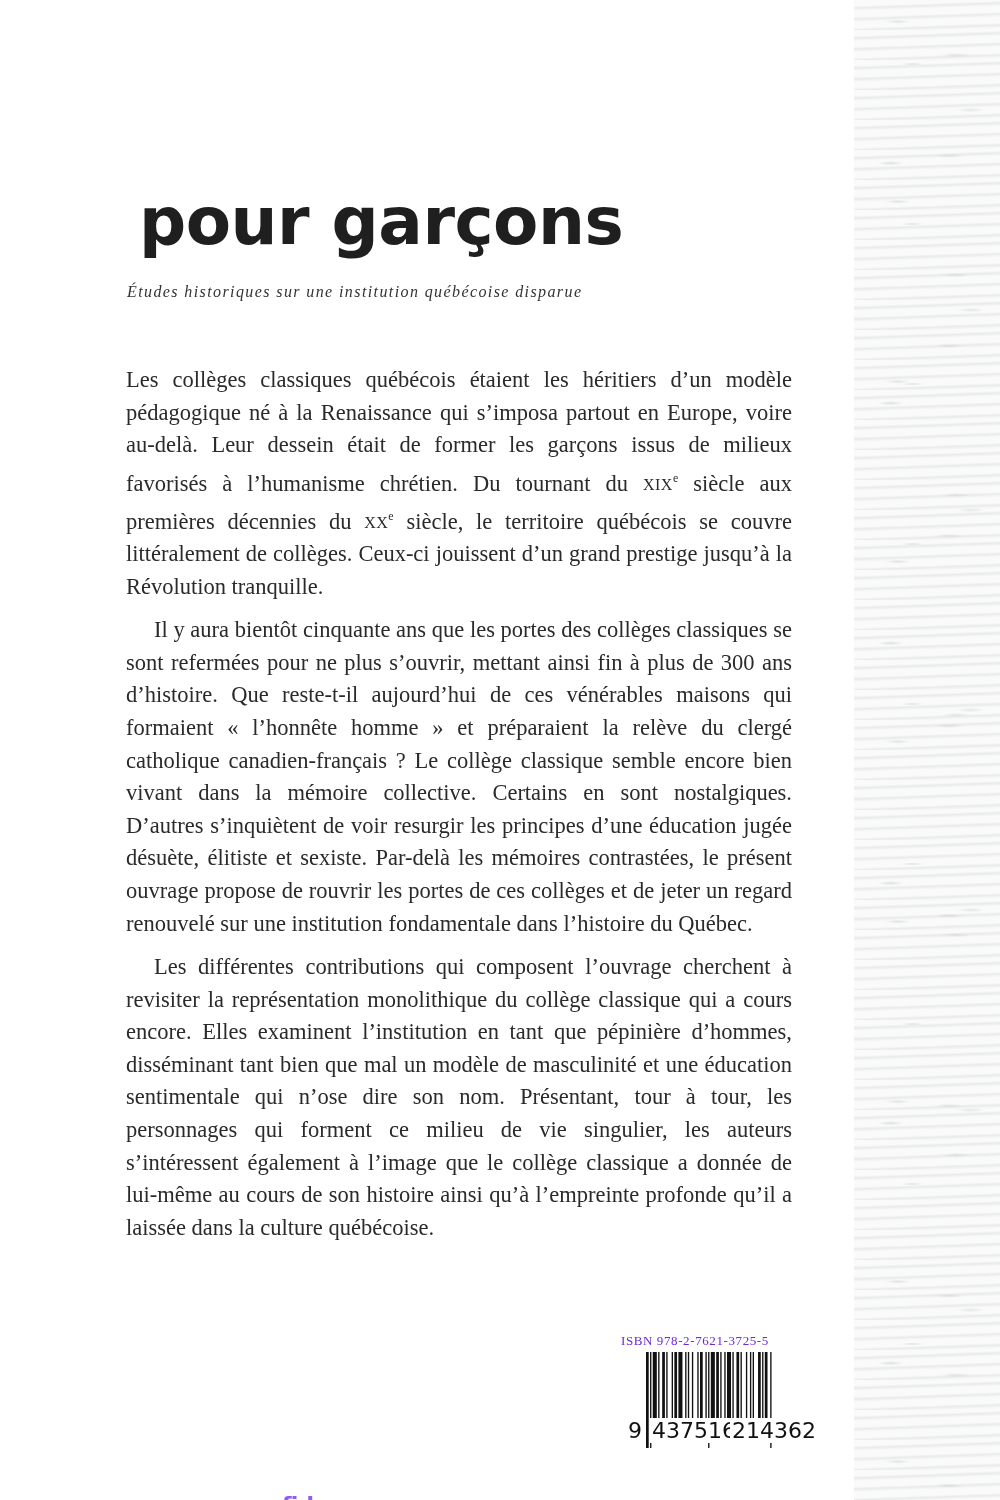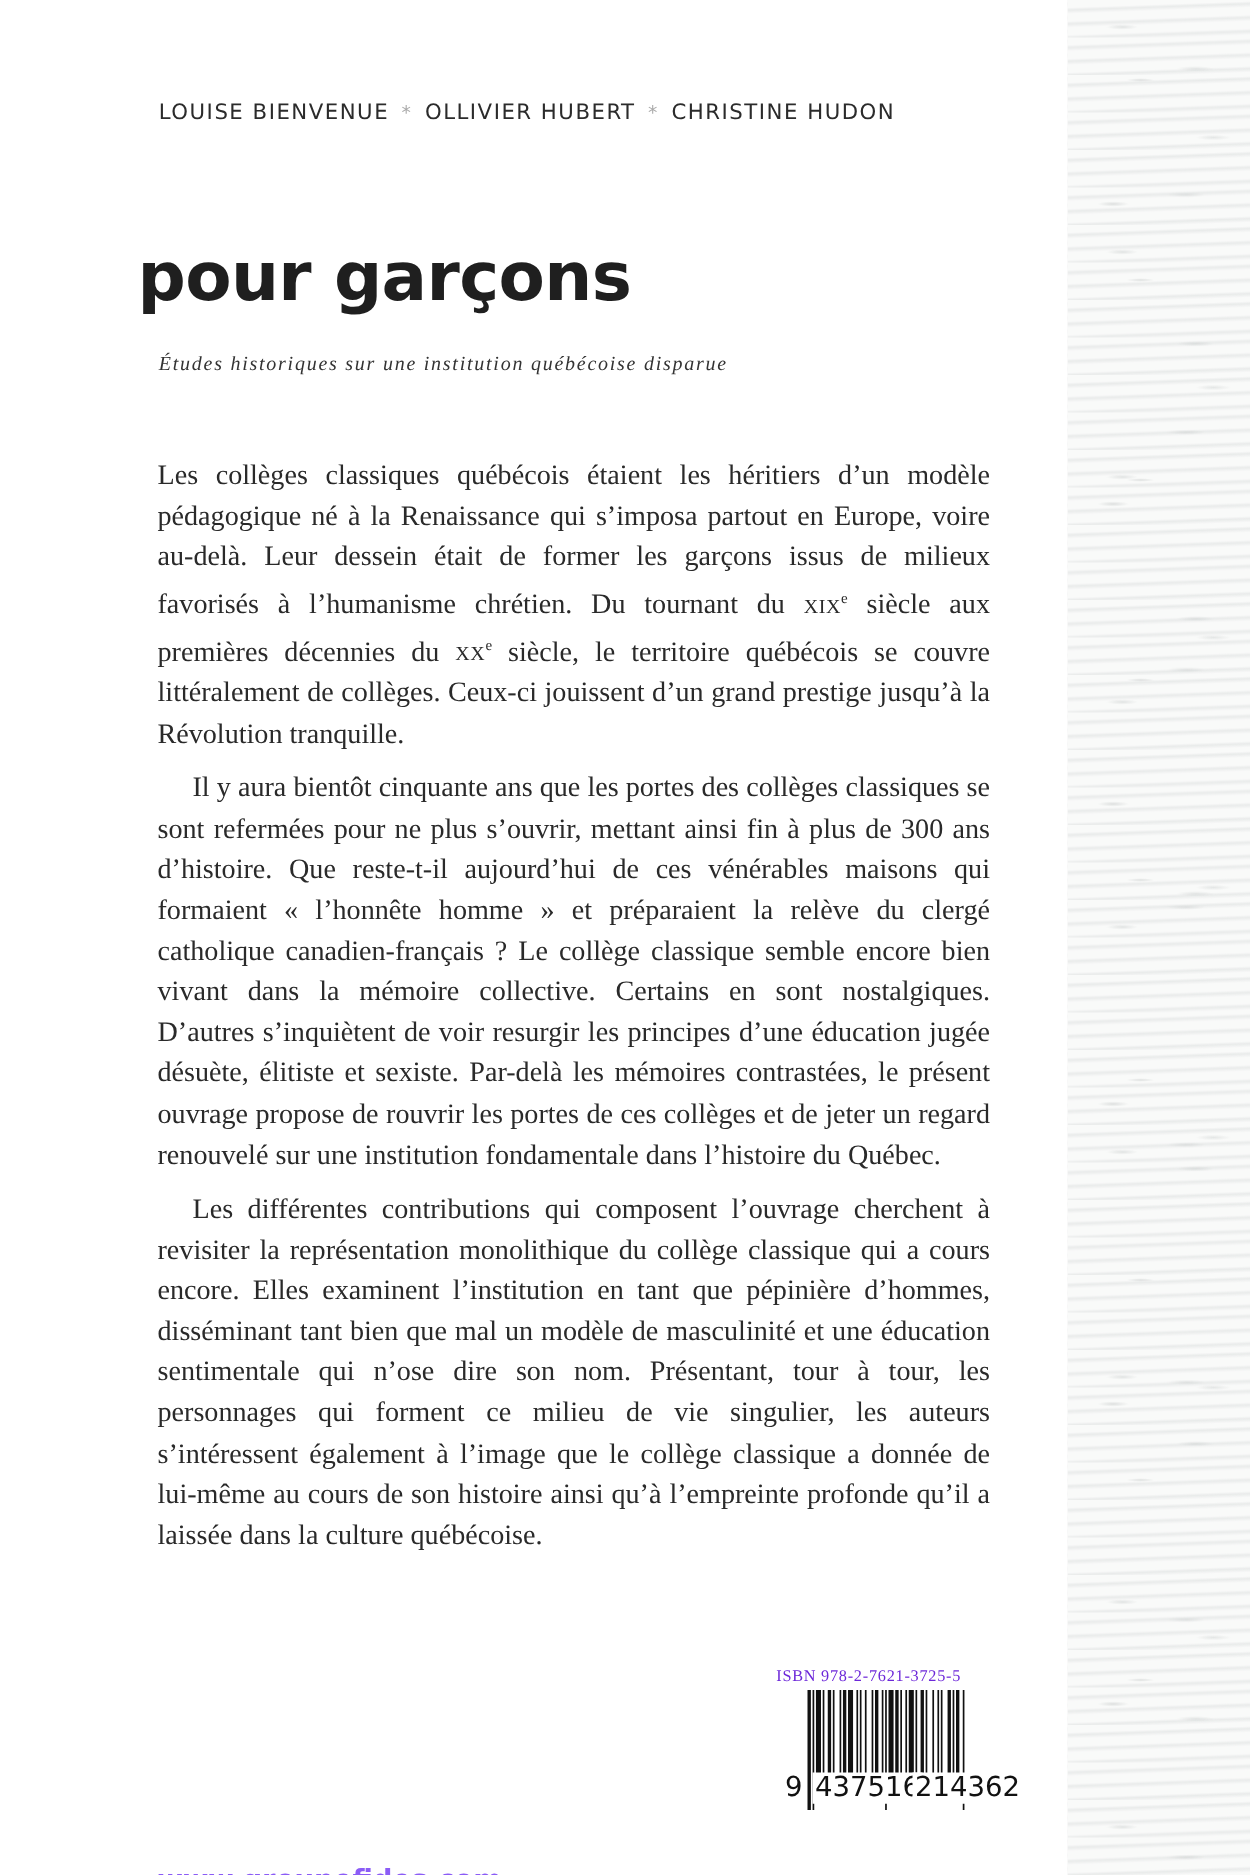--- a/index.html
+++ b/index.html
@@ -28,22 +28,22 @@
     color: #2b2b2b; white-space: nowrap;
   }
   .authors .sep { color: #a9a9a9; margin: 0 10px; font-size: 15px; }
 
   .title-line1 {
     position: absolute; left: 126px; top: 128px;
     font-family: "DejaVu Sans", sans-serif; font-weight: bold; font-size: 54px;
     color: #1666a8; letter-spacing: -0.5px; white-space: nowrap; line-height: 60px;
   }
   .title-line2 {
-    position: absolute; left: 110px; top: 192px;
-    font-family: "DejaVu Sans", sans-serif; font-weight: bold; font-size: 54px;
+    position: absolute; left: 139px; top: 192px;
+    font-family: "DejaVu Sans", sans-serif; font-weight: bold; font-size: 66px;
     color: #1f1f1f; letter-spacing: -0.5px; white-space: nowrap; line-height: 60px;
   }
   .subtitle {
     position: absolute; left: 127px; top: 283px;
     font-family: Liberation Serif, serif; font-style: italic; font-size: 16px;
     letter-spacing: 1.4px; color: #333; white-space: nowrap;
   }
 
   .body-text {
     position: absolute; left: 126px; top: 364px; width: 666px;
@@ -70,23 +70,20 @@
     position: absolute; left: 126px; top: 1492px;
     font-family: "DejaVu Sans", sans-serif; font-weight: bold; font-size: 22px;
     color: #8b5cf6; white-space: nowrap;
   }
 </style>
 </head>
 <body>
 
 <div class="page">
 
-  <div class="authors">
-    <span>LOUISE BIENVENUE</span><span class="sep">*</span><span>OLLIVIER HUBERT</span><span class="sep">*</span><span>CHRISTINE HUDON</span>
-  </div>
 
   <div class="title-line2">pour garçons</div>
   <div class="subtitle">Études historiques sur une institution québécoise disparue</div>
 
   <div class="body-text">
     <p><span>Les collèges classiques québécois étaient les héritiers d’un modèle pédagogique né à la Renaissance qui s’imposa partout en Europe, voire au-delà. Leur dessein était de former les garçons issus de milieux favorisés à l’humanisme chrétien. Du tournant du </span><span class="sc">xix</span><sup style="font-size:12px">e</sup><span> siècle aux premières décennies du </span><span class="sc">xx</span><sup style="font-size:12px">e</sup><span> siècle, le territoire québécois se couvre littéralement de collèges. Ceux-ci jouissent d’un grand prestige jusqu’à la Révolution tranquille.</span></p>
     <p>Il y aura bientôt cinquante ans que les portes des collèges classiques se sont refermées pour ne plus s’ouvrir, mettant ainsi fin à plus de 300 ans d’histoire. Que reste-t-il aujourd’hui de ces vénérables maisons qui formaient « l’honnête homme » et préparaient la relève du clergé catholique canadien-français ? Le collège classique semble encore bien vivant dans la mémoire collective. Certains en sont nostalgiques. D’autres s’inquiètent de voir resurgir les principes d’une éducation jugée désuète, élitiste et sexiste. Par-delà les mémoires contrastées, le présent ouvrage propose de rouvrir les portes de ces collèges et de jeter un regard renouvelé sur une institution fondamentale dans l’histoire du Québec.</p>
     <p>Les différentes contributions qui composent l’ouvrage cherchent à revisiter la représentation monolithique du collège classique qui a cours encore. Elles examinent l’institution en tant que pépinière d’hommes, disséminant tant bien que mal un modèle de masculinité et une éducation sentimentale qui n’ose dire son nom. Présentant, tour à tour, les personnages qui forment ce milieu de vie singulier, les auteurs s’intéressent également à l’image que le collège classique a donnée de lui-même au cours de son histoire ainsi qu’à l’empreinte profonde qu’il a laissée dans la culture québécoise.</p>
   </div>
 

